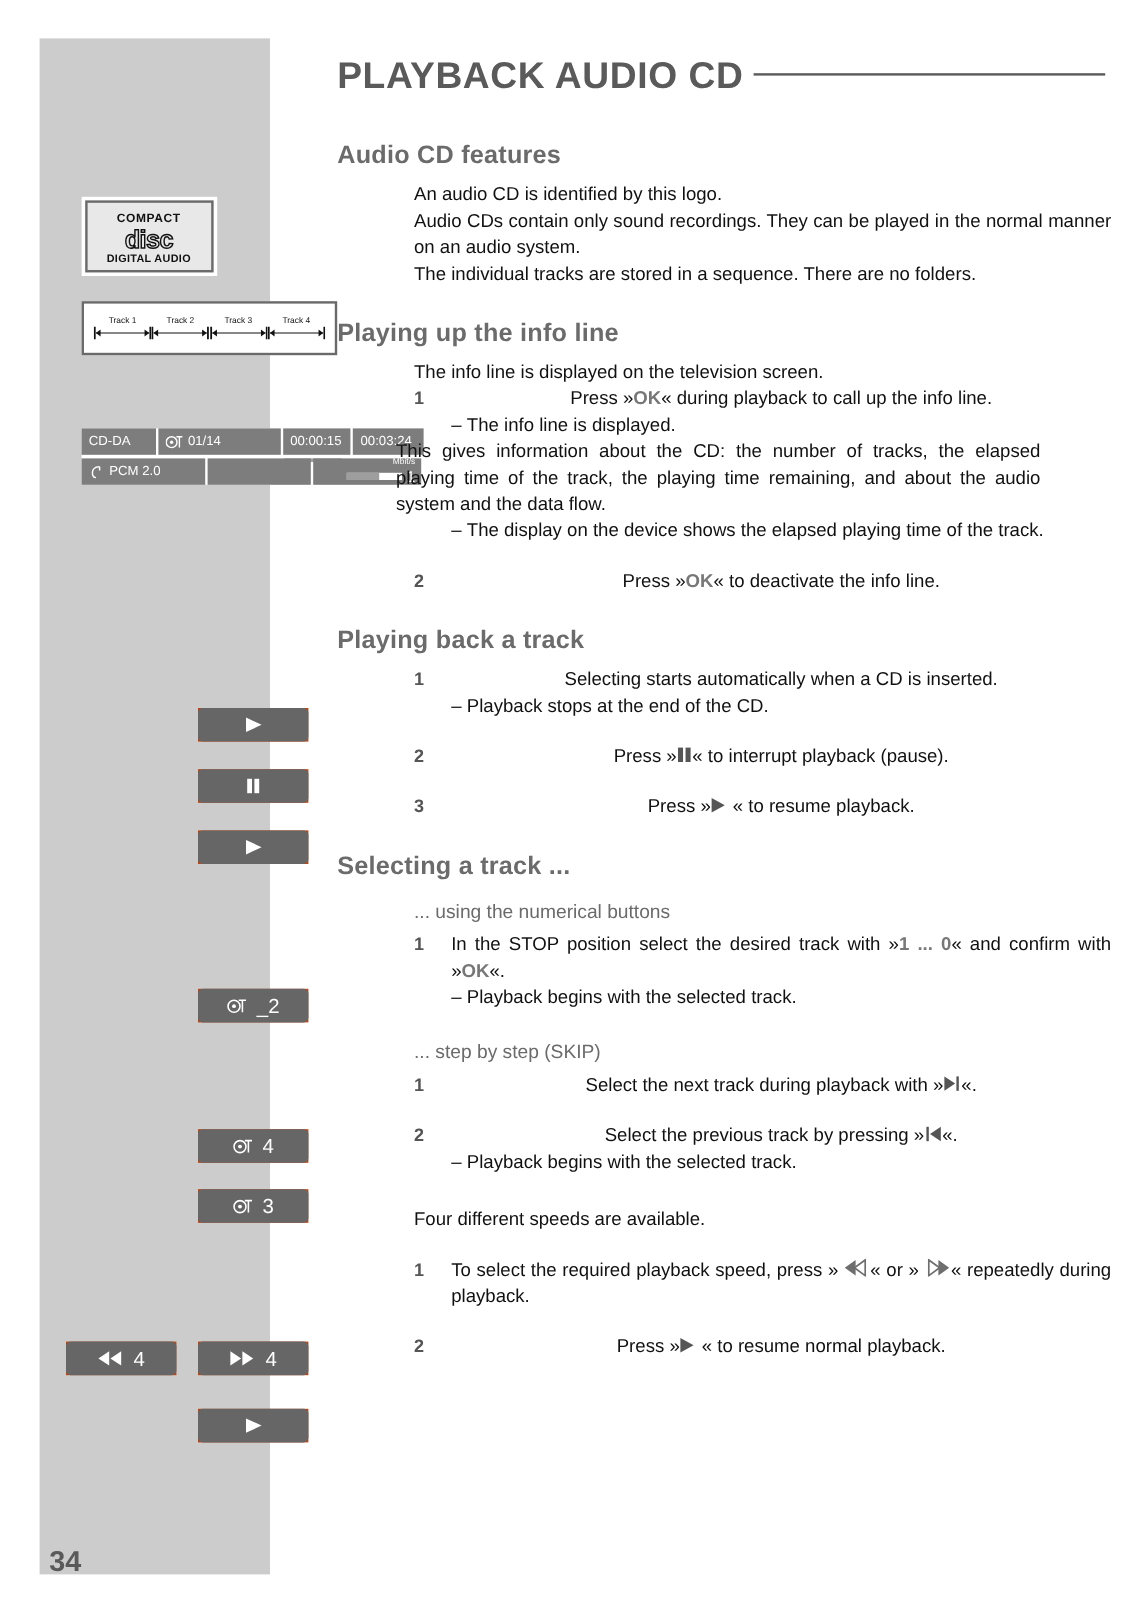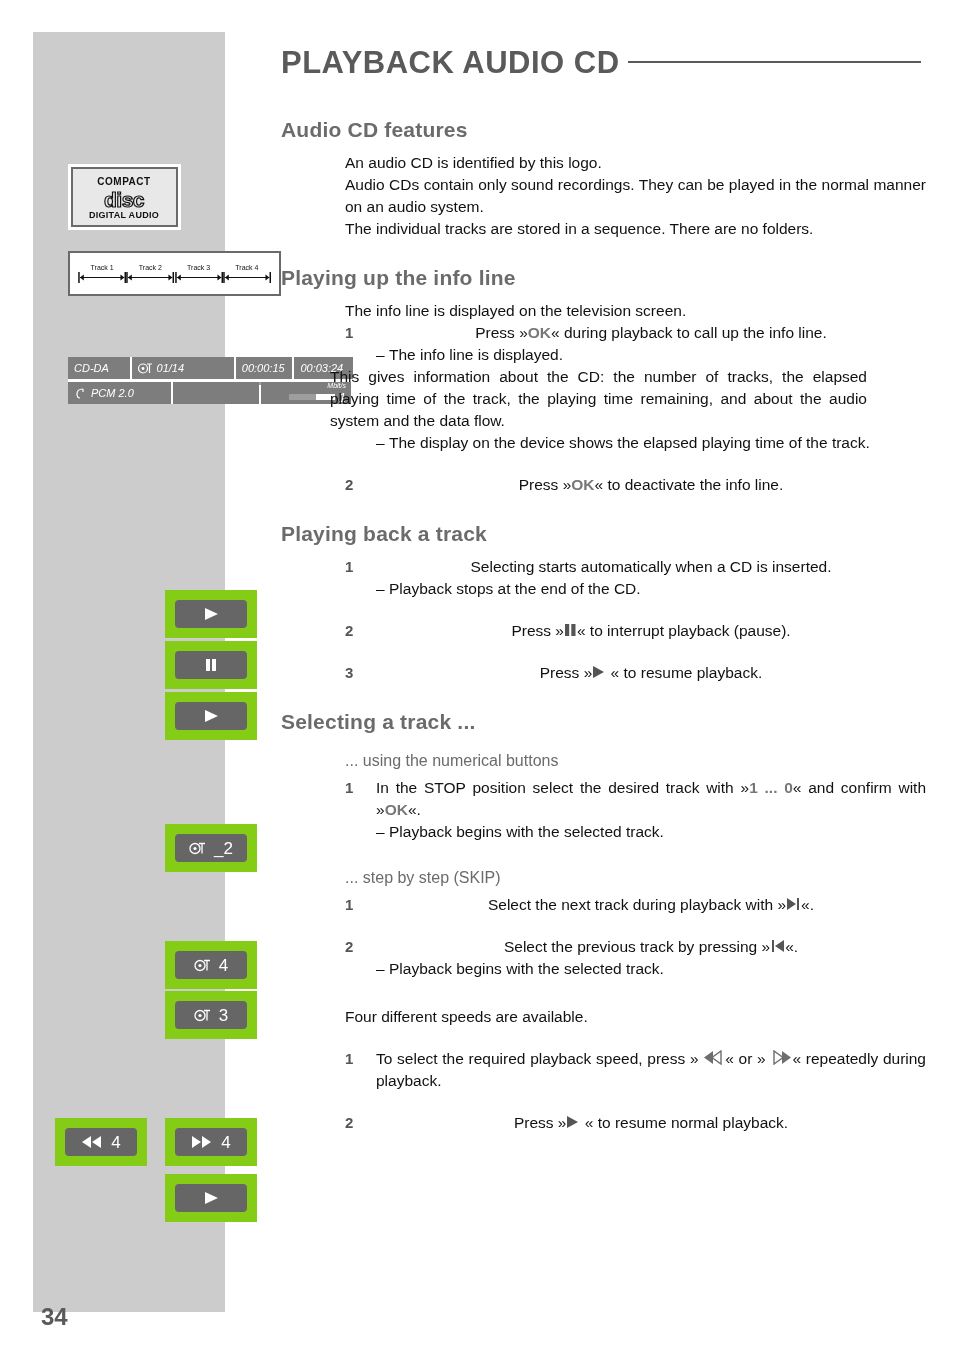--- a/index.html
+++ b/index.html
@@ -188,21 +188,20 @@
     color: #111;
     margin-bottom: 1px;
     white-space: nowrap;
   }
   .track-arrow { width: 100%; height: 11px; }
 
   
   .osd {
     left: 52px; top: 357px; width: 285px; height: 47px;
     background: #ffffff;
-    font-style: italic;
   }
   .osd-row { display: flex; height: 22px; margin-bottom: 2px; }
   .osd-cell {
     background: #7d7d7d;
     color: #ffffff;
     font-size: 11px;
     display: flex;
     align-items: center;
     padding: 0 6px;
     margin-right: 2px;
@@ -226,22 +225,22 @@
     position: absolute; left: 0; top: 0; bottom: 0;
     width: 60%;
     background: #9e9e9e;
     display: block;
   }
   .osd-mbit-val { font-size: 13px; }
 
   
   .keyfig {
     position: absolute;
-    background: #84cc16;
-    padding: 10px;
+    background: #c2410c;
+    padding: 0;
   }
   .keybox {
     background: #666666;
     border-radius: 4px;
     height: 28px;
     display: flex;
     align-items: center;
     justify-content: center;
     gap: 8px;
     color: #ffffff;
@@ -255,21 +254,20 @@
   .keybox svg { display: block; }
 
   
   .page-num {
     position: absolute;
     left: 41px;
     top: 1288px;
     font-size: 24px;
     font-weight: bold;
     color: #5a5a5a;
-    margin-top: 15px;
   }
 </style>
 </head>
 <body>
 
 <div id="page">
 
   <div class="sidebar-band"></div>
 
   <div class="page-header">

